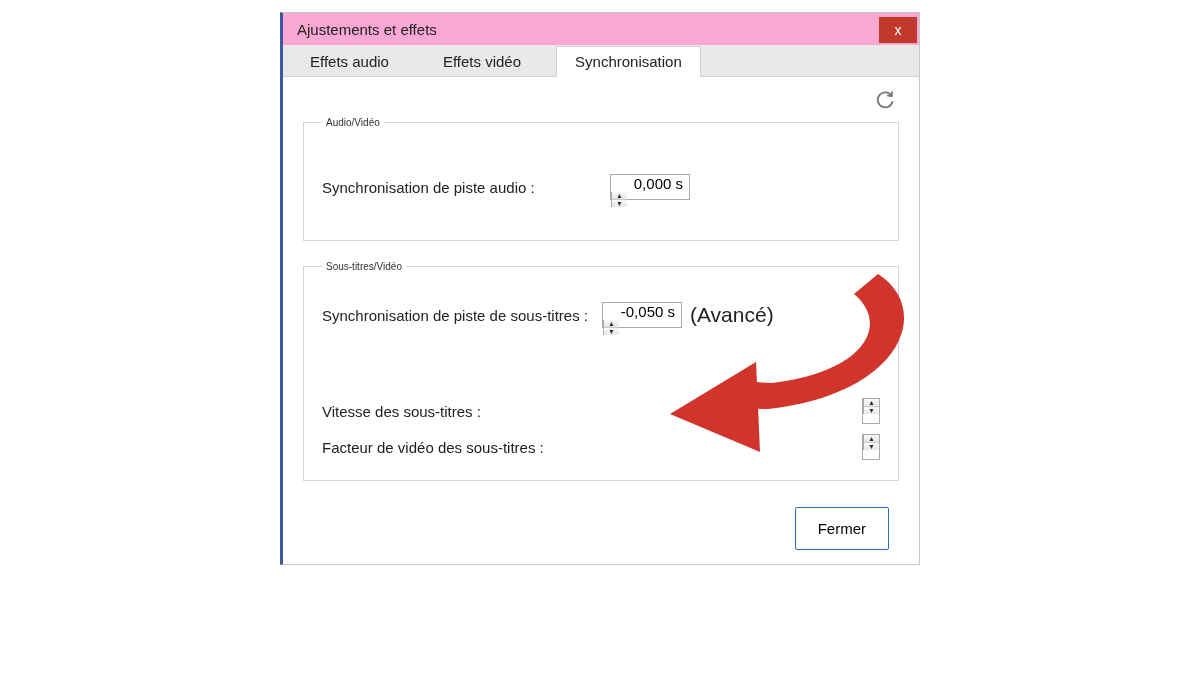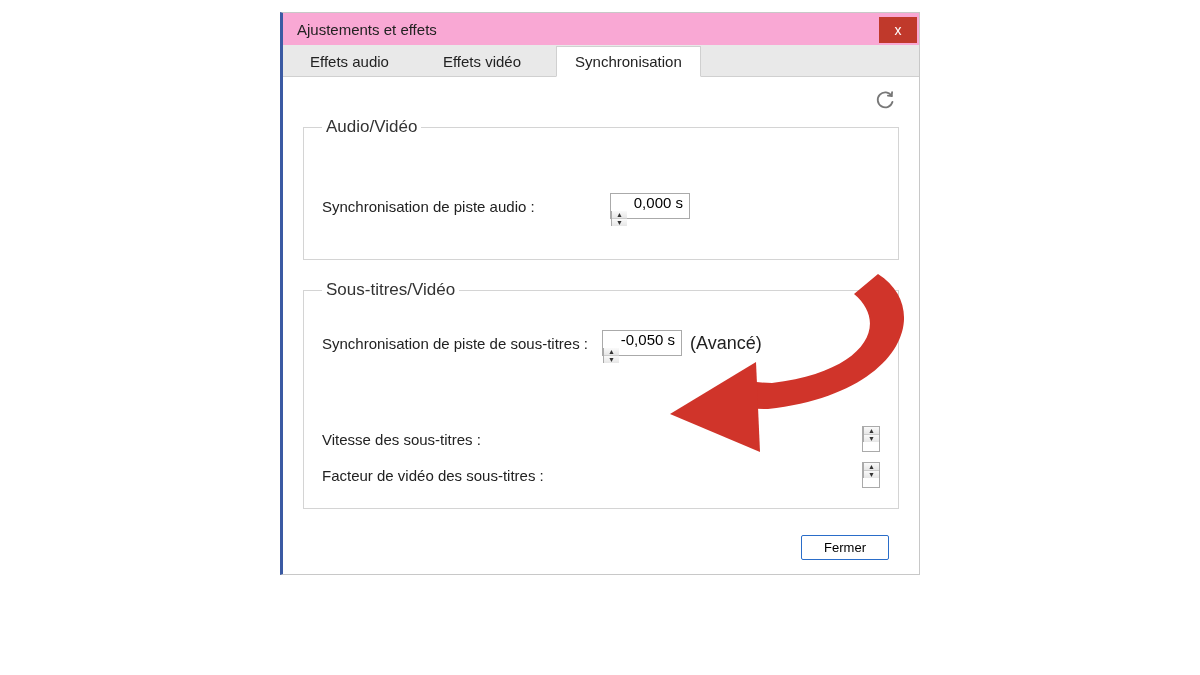--- a/index.html
+++ b/index.html
@@ -81,21 +81,21 @@
     color: #777;
     cursor: pointer;
   }
   fieldset.group {
     border: 1px solid #d4d4d4;
     margin: 0 0 20px 0;
     padding: 30px 18px 20px 18px;
     position: relative;
   }
   fieldset.group legend {
-    font-size: 17px;
+    font-size: 10px;
     padding: 0 4px;
     color: #333;
   }
   .field-row {
     display: flex;
     align-items: center;
     margin-bottom: 10px;
     gap: 8px;
   }
   .field-row:last-child { margin-bottom: 0; }
@@ -133,34 +133,34 @@
     justify-content: center;
     background: linear-gradient(#fafafa, #e6e6e6);
     cursor: pointer;
     font-size: 7px;
     line-height: 1;
     color: #333;
     border-bottom: 1px solid #ccc;
   }
   .spin-btn:last-child { border-bottom: none; }
   .hint {
-    font-size: 18px;
+    font-size: 21px;
     color: #222;
   }
   .footer {
     display: flex;
     justify-content: flex-end;
     padding: 6px 10px 4px 10px;
   }
   .btn {
-    padding: 4px 22px;
+    padding: 12px 22px;
     border: 1px solid #2a6dc9;
     background: #fff;
     font-family: inherit;
-    font-size: 13px;
+    font-size: 15px;
     cursor: pointer;
     border-radius: 2px;
   }
   
   .arrow-overlay {
     position: absolute;
     left: 628px;
     top: 254px;
     width: 320px;
     height: 220px;
@@ -197,21 +197,21 @@
 
     <div class="refresh-row">
       <svg class="refresh-icon" viewBox="0 0 24 24" fill="none" stroke="currentColor" stroke-width="2.2" stroke-linecap="round">
         <path d="M20 6 A9 9 0 1 0 21 13"></path>
         <polyline points="20.5 1.5 20 6 15.5 5.5"></polyline>
       </svg>
     </div>
 
     <fieldset class="group">
       <legend>Audio/Vidéo</legend>
-      <div class="field-row" style="margin-top:26px; margin-bottom:20px;">
+      <div class="field-row" style="margin-top:16px; margin-bottom:20px;">
         <span class="field-label" style="width:280px;">Synchronisation de piste audio :</span>
         <div class="spinbox narrow-input">
           <input value="0,000 s" style="">
           <div class="spin-buttons">
             <div class="spin-btn">▲</div>
             <div class="spin-btn">▼</div>
           </div>
         </div>
       </div>
     </fieldset>

